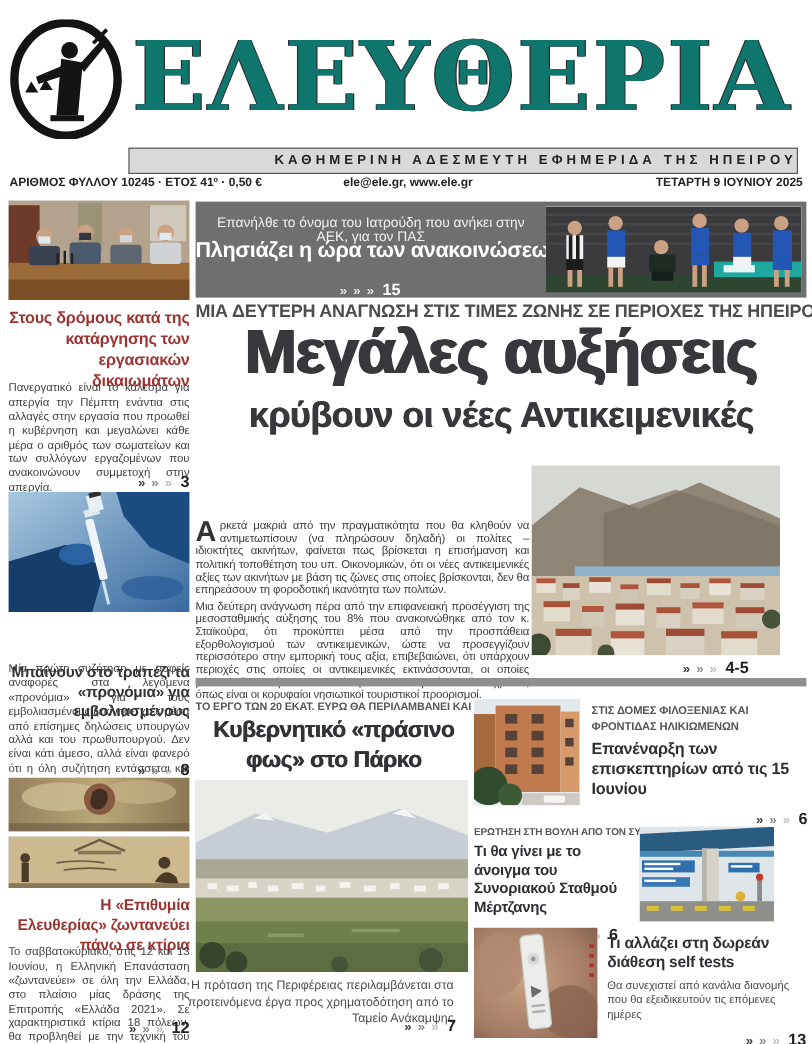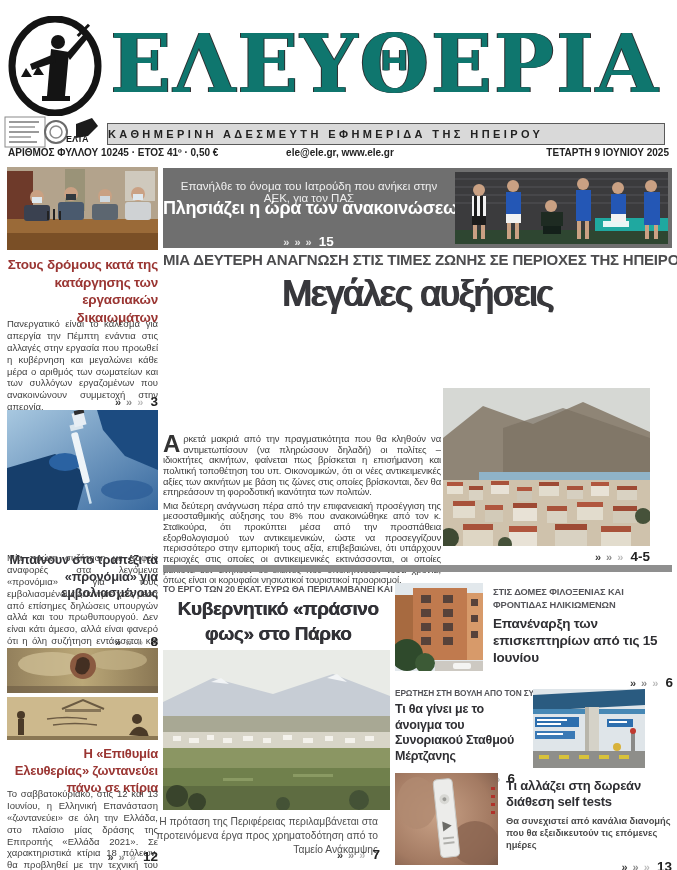--- a/index.html
+++ b/index.html
@@ -9,21 +9,21 @@
   .ph{position:absolute;overflow:hidden;background:#ccc;}
   .ph svg{display:block;width:100%;height:100%;}
 
   
   .mast-title{left:100px;top:10px;width:570px;height:110px;
       font-family:"DejaVu Serif","Liberation Serif",serif;font-weight:700;
       font-size:80px;line-height:108px;text-align:center;color:#0f766e;
       letter-spacing:2px;white-space:nowrap;
       text-shadow:1px 0 0 #2e2e30,-1px 0 0 #2e2e30;}
   .mast-sub{left:107px;top:123px;width:558px;height:22px;background:#d9d9d9;
-      border:1px solid #5a5a5a;box-sizing:border-box;text-align:left;
+      border:1px solid #5a5a5a;box-sizing:border-box;text-align:right;
       font-size:11px;font-weight:700;letter-spacing:3.4px;line-height:20px;color:#222;}
   .info{top:147px;font-size:10px;font-weight:700;color:#222;}
   .stampbox{left:4px;top:116px;width:100px;height:36px;}
 
   
   .banner{left:163px;top:168px;width:509px;height:80px;background:#6f6f6f;}
   .banner .kick{position:absolute;left:8px;top:12px;width:276px;text-align:center;
       color:#efefef;font-size:11.5px;}
   .banner .hl{position:absolute;left:0px;top:30px;width:290px;text-align:center;color:#fff;
       font-size:18px;font-weight:700;letter-spacing:-.3px;white-space:nowrap;}
@@ -32,34 +32,34 @@
 
   
   .ref{font-size:11px;}
   .ref span{display:inline-block;margin:0 1px;font-weight:700;}
   .ref .a1{color:#3c3c3c;} .ref .a2{color:#8a8a8a;} .ref .a3{color:#bcbcbc;}
   .ref b{font-size:13.5px;color:#222;margin-left:3px;}
 
   
   .main-kick{left:163px;top:251px;width:509px;font-size:15px;font-weight:700;color:#4c4c4e;
       letter-spacing:-.2px;white-space:nowrap;}
-  .hl1{left:163px;top:264px;width:509px;text-align:center;font-size:36px;line-height:60px;
-      font-weight:400;color:#38383c;letter-spacing:-1px;
+  .hl1{left:163px;top:264px;width:509px;text-align:center;font-size:52px;line-height:60px;
+      font-weight:700;color:#38383c;letter-spacing:-1px;
       text-shadow:1px 0 0 #38383c,-1px 0 0 #38383c;}
   .hl2{left:163px;top:328px;width:509px;text-align:center;font-size:30px;line-height:38px;
       font-weight:700;color:#38383c;letter-spacing:-.5px;
       text-shadow:.6px 0 0 #38383c;}
   .bullets{left:163px;top:388px;width:282px;font-size:13.2px;line-height:1.5;color:#333;}
   .bullets b{color:#222;}
   .lead{left:163px;top:434px;width:278px;font-size:9.5px;line-height:1.12;
       text-align:justify;color:#3d3d3d;letter-spacing:-.15px;}
   .lead p{margin:0 0 3px 0;}
   .dropcap{float:left;font-size:24px;line-height:20px;font-weight:700;color:#333;
       margin:0 3px 0 0;}
-  .main-ref{left:510px;top:549px;width:140px;text-align:right;}
+  .main-ref{left:484px;top:549px;width:140px;text-align:right;}
 
   .divider{left:163px;top:565px;width:509px;height:7px;background:#8f8f8f;}
 
   
   .sb-hl{width:151px;text-align:right;font-weight:700;line-height:1.3;letter-spacing:-.2px;}
   .red{color:#9a3532;}
   .dark{color:#333338;}
   .sb-body{width:151px;font-size:9.5px;line-height:1.25;text-align:justify;color:#3f3f3f;}
   .sb-ref{width:151px;text-align:right;}
 
@@ -92,34 +92,20 @@
       <rect x="74" y="6" width="3" height="16" fill="#141414" transform="rotate(45 75 14)"></rect>
       <path d="M18 52 l-5 9 h11 z" fill="#141414"></path>
       <path d="M30 50 l-5 9 h11 z" fill="#141414"></path>
       <rect x="34" y="80" width="28" height="5" fill="#141414"></rect>
     </svg>
   </div>
 
   <div class="abs mast-title">ΕΛΕΥΘΕΡΙΑ</div>
   <div class="abs mast-sub">ΚΑΘΗΜΕΡΙΝΗ ΑΔΕΣΜΕΥΤΗ ΕΦΗΜΕΡΙΔΑ ΤΗΣ ΗΠΕΙΡΟΥ</div>
 
-  <div class="abs stampbox">
-    <svg viewBox="0 0 100 36">
-      <rect x="1" y="1" width="40" height="30" fill="#fff" stroke="#8a8a8a"></rect>
-      <rect x="5" y="5" width="30" height="2" fill="#9a9a9a"></rect>
-      <rect x="5" y="10" width="26" height="2" fill="#b0b0b0"></rect>
-      <rect x="5" y="15" width="30" height="2" fill="#9a9a9a"></rect>
-      <rect x="5" y="20" width="22" height="2" fill="#b0b0b0"></rect>
-      <rect x="5" y="25" width="28" height="2" fill="#9a9a9a"></rect>
-      <circle cx="52" cy="16" r="11" fill="none" stroke="#6a6a6a" stroke-width="2"></circle>
-      <circle cx="52" cy="16" r="6" fill="none" stroke="#8a8a8a" stroke-width="1.5"></circle>
-      <path d="M72 8 l16 -6 l6 8 l-10 10 l-12 2 z" fill="#1c1c1c"></path>
-    </svg>
-    <div style="position:absolute;left:62px;top:18px;font-size:9px;font-weight:700;color:#1c1c1c;">ΕΛΤΑ</div>
-  </div>
 
   <div class="abs info" style="left:8px;width:250px;">ΑΡΙΘΜΟΣ ΦΥΛΛΟΥ 10245 · ΕΤΟΣ 41º · 0,50 €</div>
   <div class="abs info" style="left:240px;width:200px;text-align:center;">ele@ele.gr, www.ele.gr</div>
   <div class="abs info" style="right:8px;width:200px;text-align:right;">ΤΕΤΑΡΤΗ 9 ΙΟΥΝΙΟΥ 2025</div>
 
   <div class="ph" style="left:7px;top:167px;width:151px;height:83px;">
     <svg viewBox="0 0 151 83" preserveAspectRatio="none">
       <rect width="151" height="83" fill="#b3a38c"></rect>
       <rect x="0" y="4" width="26" height="52" fill="#6e3a2a"></rect>
       <rect x="118" y="4" width="30" height="30" fill="#cfc9bd"></rect>
@@ -194,20 +180,21 @@
           <rect x="189" y="44" width="16" height="9" fill="#2457b5"></rect>
             <rect x="190" y="53" width="4" height="14" fill="#caa183"></rect>
             <rect x="199" y="53" width="4" height="14" fill="#caa183"></rect>
         </g>
       </svg>
     </div>
   </div>
 
   <div class="abs main-kick">ΜΙΑ ΔΕΥΤΕΡΗ ΑΝΑΓΝΩΣΗ ΣΤΙΣ ΤΙΜΕΣ ΖΩΝΗΣ ΣΕ ΠΕΡΙΟΧΕΣ ΤΗΣ ΗΠΕΙΡΟΥ</div>
   <div class="abs hl1">Μεγάλες αυξήσεις</div>
+  <div class="abs hl2">κρύβουν οι νέες Αντικειμενικές</div>
 
 
   <div class="abs lead">
     <p><span class="dropcap">Α</span><span>ρκετά μακριά από την πραγματικότητα που θα κληθούν να αντιμετωπίσουν (να πληρώσουν δηλαδή) οι πολίτες – ιδιοκτήτες ακινήτων, φαίνεται πως βρίσκεται η επισήμανση και πολιτική τοποθέτηση του υπ. Οικονομικών, ότι οι νέες αντικειμενικές αξίες των ακινήτων με βάση τις ζώνες στις οποίες βρίσκονται, δεν θα επηρεάσουν τη φοροδοτική ικανότητα των πολιτών.</span></p>
     <p>Μια δεύτερη ανάγνωση πέρα από την επιφανειακή προσέγγιση της μεσοσταθμικής αύξησης του 8% που ανακοινώθηκε από τον κ. Σταϊκούρα, ότι προκύπτει μέσα από την προσπάθεια εξορθολογισμού των αντικειμενικών, ώστε να προσεγγίζουν περισσότερο στην εμπορική τους αξία, επιβεβαιώνει, ότι υπάρχουν περιοχές στις οποίες οι αντικειμενικές εκτινάσσονται, οι οποίες μάλιστα δεν ανήκουν σε εκείνες που υποληπτόταν τόσα χρόνια, όπως είναι οι κορυφαίοι νησιωτικοί τουριστικοί προορισμοί.</p>
   </div>
 
   <div class="ph" style="left:443px;top:388px;width:207px;height:158px;">
     <svg viewBox="0 0 207 158" preserveAspectRatio="none">
       <rect width="207" height="158" fill="#d6d8d4"></rect>
@@ -490,21 +477,21 @@
       <g fill="#b0322a">
           <rect x="96" y="14" width="4" height="3"></rect>
           <rect x="96" y="22" width="4" height="3"></rect>
         <rect x="96" y="30" width="4" height="3"></rect>
           <rect x="96" y="38" width="4" height="3"></rect>
         </g>
     </svg>
   </div>
   <div class="abs" style="left:506px;top:778px;width:166px;">
     <div class="rc-hl" style="font-size:13px;">Τι αλλάζει στη δωρεάν διάθεση self tests</div>
-    <div class="rc-body" style="margin-top:4px;font-weight:bold;">Θα συνεχιστεί από κανάλια διανομής που θα εξειδικευτούν τις επόμενες ημέρες</div>
+    <div class="rc-body" style="margin-top:4px;">Θα συνεχιστεί από κανάλια διανομής που θα εξειδικευτούν τις επόμενες ημέρες</div>
     <div class="ref rc-ref" style="margin-top:8px;">
       <span class="a1">»</span>
       <span class="a2">»</span>
       <span class="a3">»</span>
       <b>13</b>
     </div>
   </div>
 
 </div>
 

